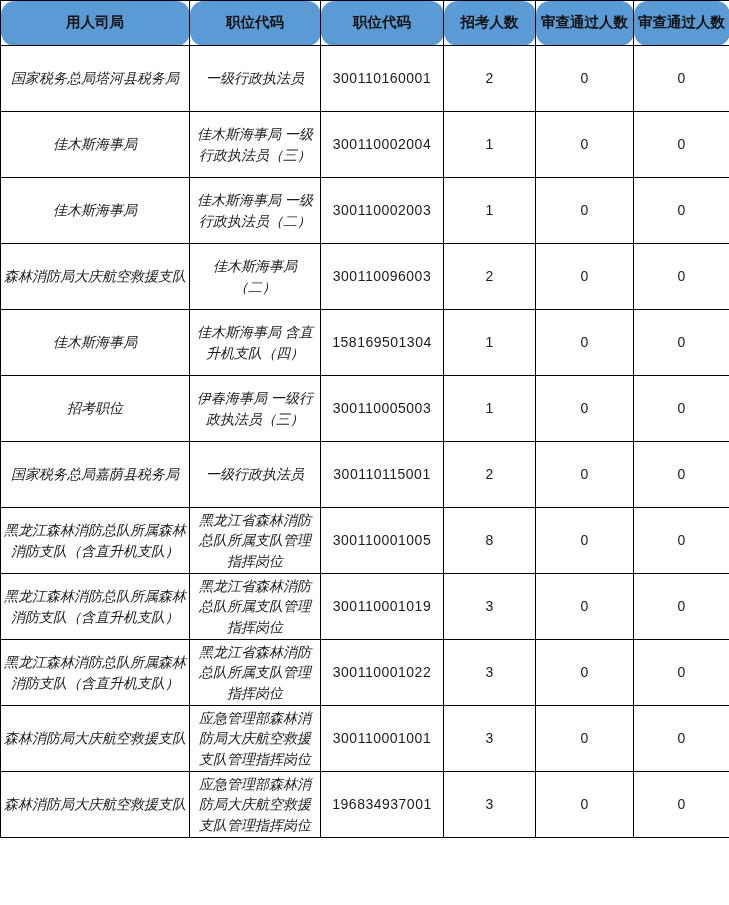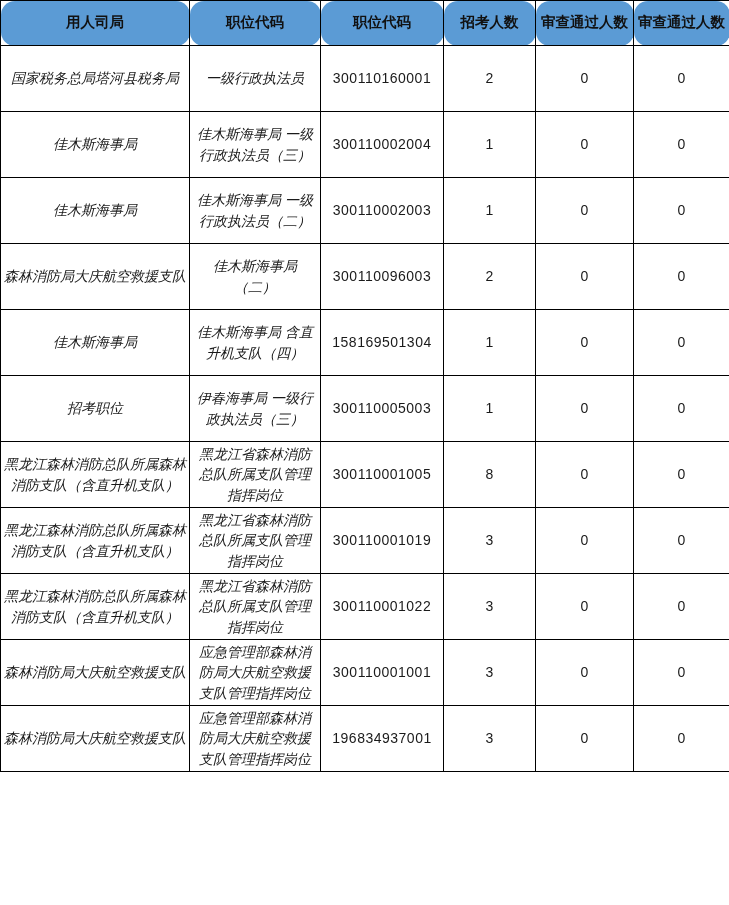--- a/index.html
+++ b/index.html
@@ -133,20 +133,28 @@
         </tr>
         <tr>
           <td class="col-dept">招考职位</td>
           <td class="col-position">伊春海事局 一级行政执法员（三）</td>
           <td class="col-code"><span class="triangle"></span><span>300110005003</span></td>
           <td class="col-recruit">1</td>
           <td class="col-pending">0</td>
           <td class="col-approved">0</td>
         </tr>
         <tr>
+          <td class="col-dept">国家税务总局嘉荫县税务局</td>
+          <td class="col-position">一级行政执法员</td>
+          <td class="col-code"><span class="triangle"></span><span>300110115001</span></td>
+          <td class="col-recruit">2</td>
+          <td class="col-pending">0</td>
+          <td class="col-approved">0</td>
+        </tr>
+        <tr>
           <td class="col-dept">黑龙江森林消防总队所属森林消防支队（含直升机支队）</td>
           <td class="col-position">黑龙江省森林消防总队所属支队管理指挥岗位</td>
           <td class="col-code"><span class="triangle"></span><span>300110001005</span></td>
           <td class="col-recruit">8</td>
           <td class="col-pending">0</td>
           <td class="col-approved">0</td>
         </tr>
         <tr>
           <td class="col-dept">黑龙江森林消防总队所属森林消防支队（含直升机支队）</td>
           <td class="col-position">黑龙江省森林消防总队所属支队管理指挥岗位</td>

